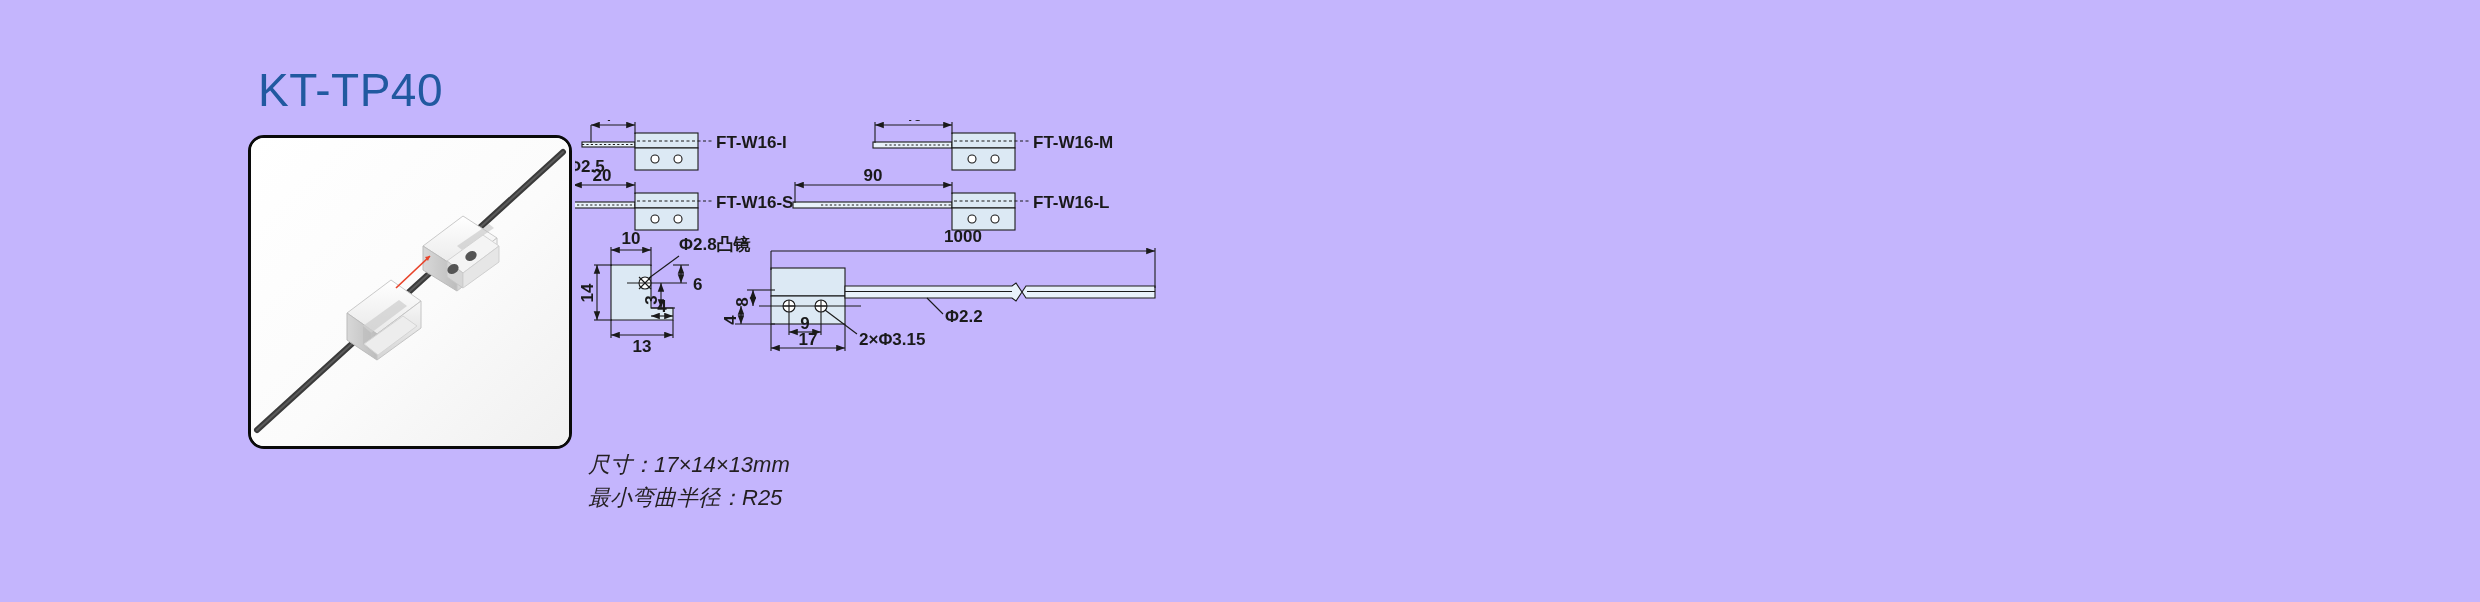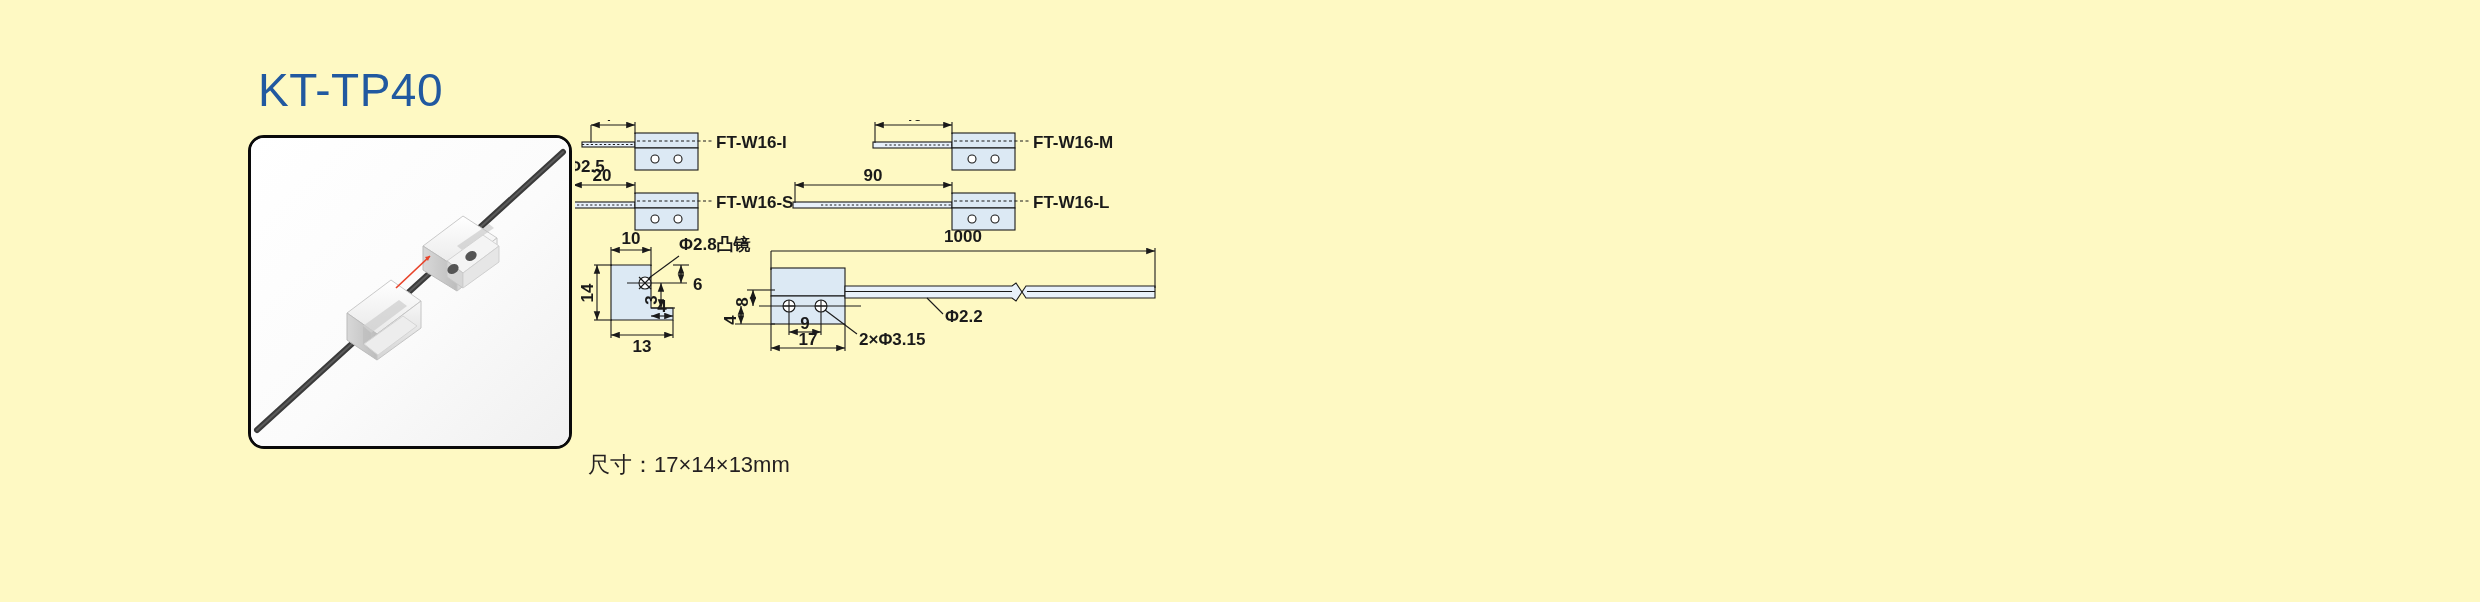--- a/index.html
+++ b/index.html
@@ -1,17 +1,17 @@
 <!DOCTYPE html>
 <html><head>
 <meta charset="utf-8">
 <style>
   html,body{margin:0;padding:0;background:#ffffff;}
   body{width:2480px;height:602px;font-family:"Liberation Sans","DejaVu Sans",sans-serif;overflow:hidden;}
-  .page{position:relative;width:2480px;height:602px;background:#fef9c3;}
+  .page{position:relative;width:2480px;height:602px;background:#c4b5fd;}
 
   .title{
     position:absolute;left:258px;top:63px;
     font-size:46px;font-weight:400;letter-spacing:0.5px;
     color:#2159a0;white-space:nowrap;
   }
 
   .photo-box{
     position:absolute;left:248px;top:135px;width:318px;height:308px;
     border:3px solid #0a0a0a;border-radius:16px;background:#fff;
@@ -21,21 +21,21 @@
 
   .drawing{position:absolute;left:575px;top:120px;width:620px;height:300px;font-weight:bold;}
   .drawing svg{display:block;width:620px;height:300px;}
 
   .specs{
     position:absolute;left:588px;top:448px;
     font-size:22px;line-height:33px;color:#231f20;
     font-family:"Liberation Sans","DejaVu Sans",sans-serif;
     white-space:nowrap;
   }
-  .specs div{white-space:nowrap;}
+  .specs div{white-space:nowrap;font-style:italic;}
 
   .dimtxt{font-family:"Liberation Sans","DejaVu Sans",sans-serif;fill:#1a1a1a;}
 </style>
 </head>
 <body>
 
 <div class="page">
 
   <div class="title">KT-TP40</div>
 
@@ -261,15 +261,16 @@
         <text x="173" y="182" font-size="17" text-anchor="middle" transform="rotate(-90 173 182)">8</text>
         <text x="161" y="200" font-size="17" text-anchor="middle" transform="rotate(-90 161 200)">4</text>
         <text x="230" y="209" font-size="17" text-anchor="middle">9</text>
         <text x="233" y="225" font-size="17" text-anchor="middle">17</text>
       </g>
     </svg>
   </div>
 
   <div class="specs">
     <div>尺寸：17×14×13mm</div>
+    <div>最小弯曲半径：R25</div>
   </div>
 
 </div>
 
 </body></html>

